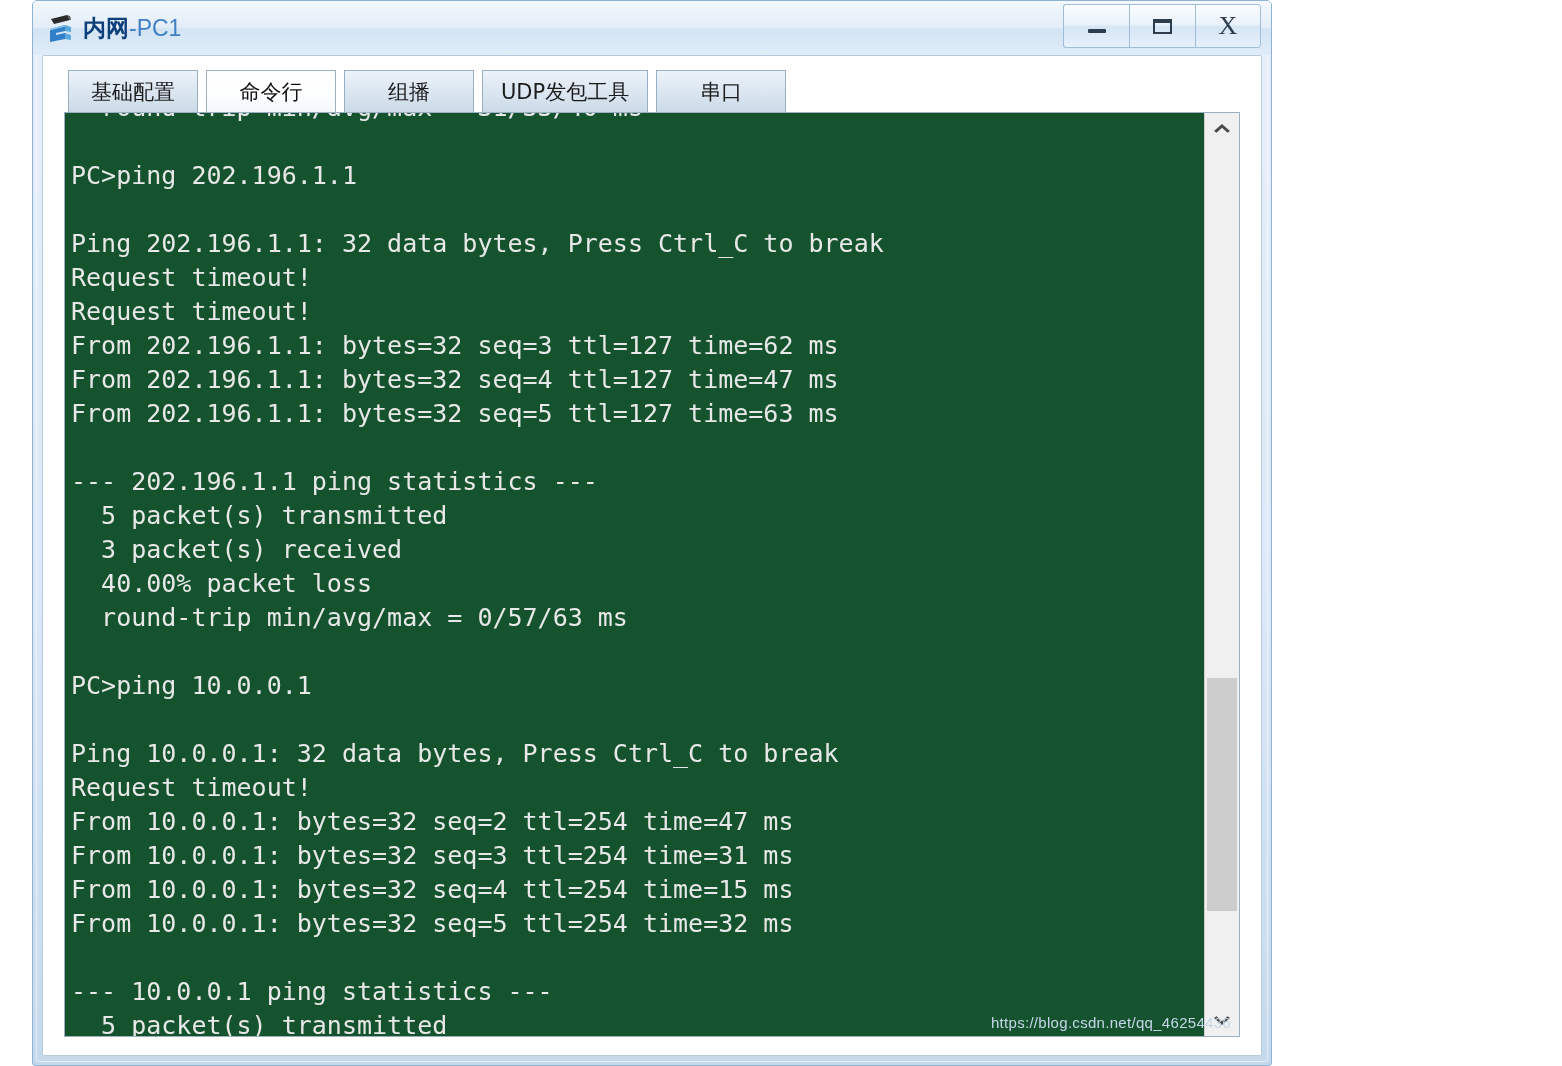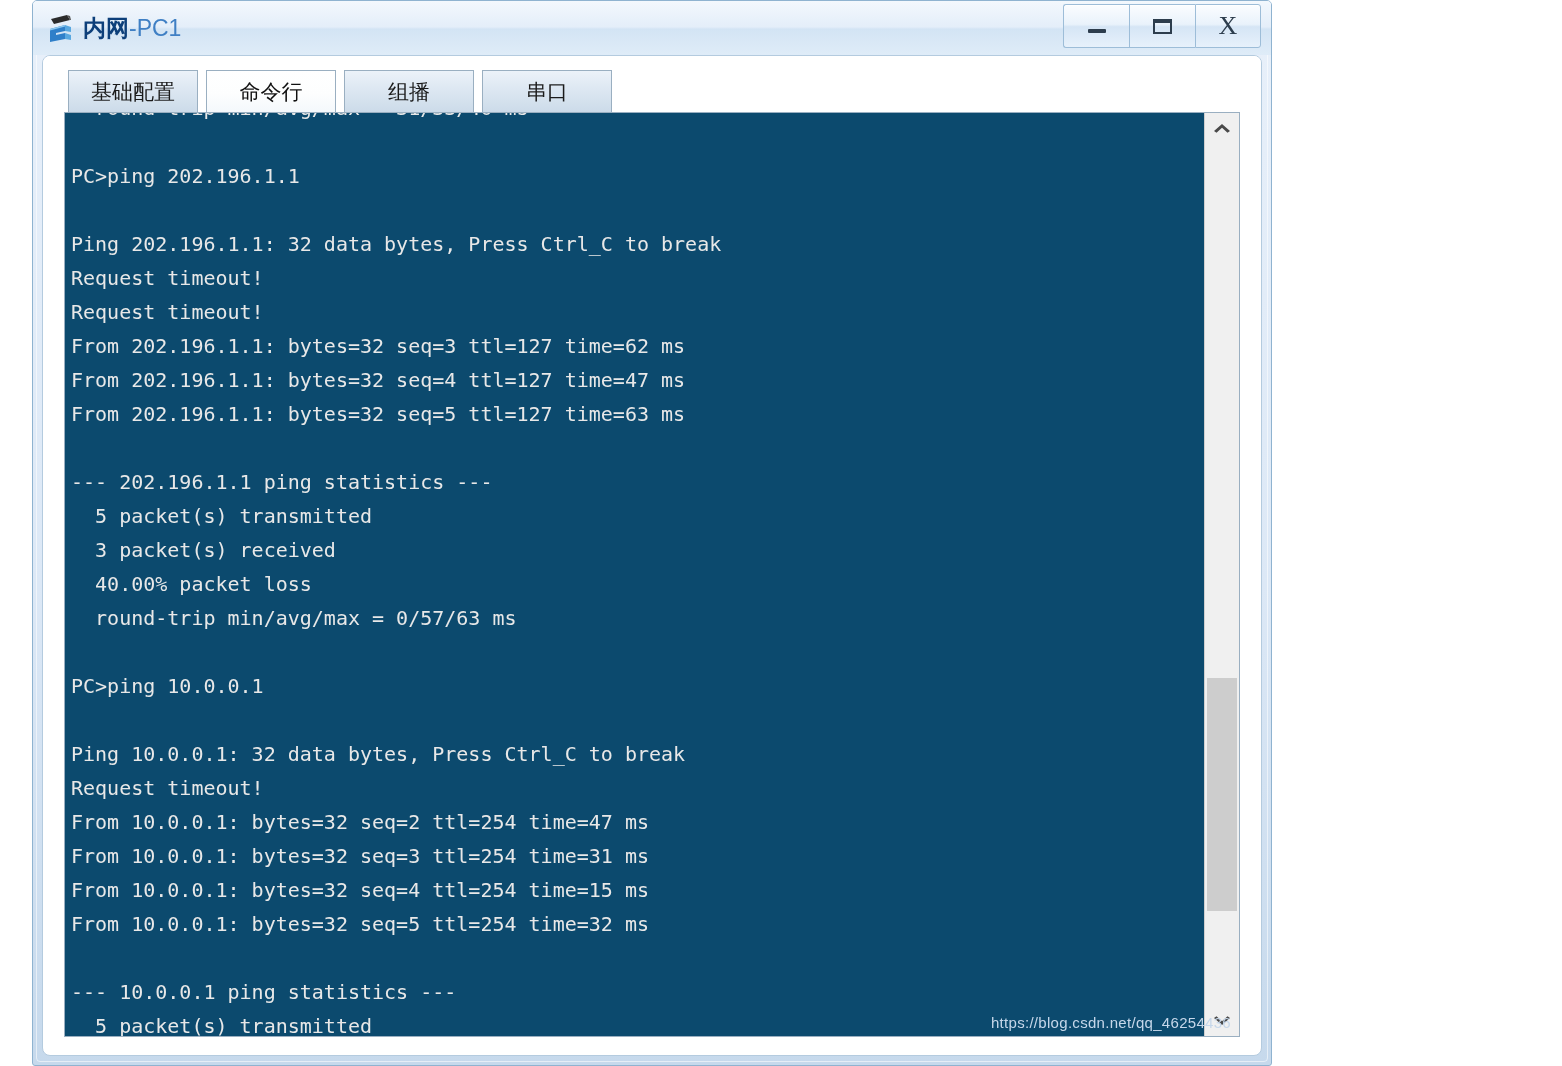--- a/index.html
+++ b/index.html
@@ -106,21 +106,21 @@
     line-height: 1;
   }
 
   
   #client {
     flex: 1 1 auto;
     position: relative;
     margin: 0 9px 9px 9px;
     background: #ffffff;
     border: 1px solid #b4cbdf;
-    border-radius: 8px;
+    border-radius: 2px;
     display: flex;
     flex-direction: column;
     overflow: hidden;
   }
 
   
   #tabstrip {
     flex: 0 0 auto;
     height: 56px;
     padding: 14px 0 0 25px;
@@ -159,24 +159,24 @@
     flex: 1 1 auto;
     display: flex;
     margin: 0 21px 18px 21px;
     border: 1px solid #9aafc1;
     box-sizing: border-box;
     overflow: hidden;
     background: #000000;
   }
   #terminal {
     flex: 1 1 auto;
-    background: #0c4a6e;
+    background: #14532d;
     color: #e8e8e8;
     font-family: "DejaVu Sans Mono", "Liberation Mono", monospace;
-    font-size: 20px;
+    font-size: 25px;
     line-height: 34px;
     padding: 0 0 0 6px;
     overflow: hidden;
     white-space: pre;
     position: relative;
     margin-top: -22px;
   }
   .tline { height: 34px; }
 
   
@@ -263,20 +263,23 @@
 
     <div id="tabstrip">
       <div class="tab">
         <span>基础配置</span>
       </div>
       <div class="tab selected">
         <span>命令行</span>
       </div>
       <div class="tab">
         <span>组播</span>
+      </div>
+      <div class="tab">
+        <span>UDP发包工具</span>
       </div>
       <div class="tab">
         <span>串口</span>
       </div>
     </div>
 
     <div id="term-row">
 
       <div id="terminal"><div class="tline">  round-trip min/avg/max = 31/33/40 ms</div><div class="tline">&nbsp;</div><div class="tline">PC&gt;ping 202.196.1.1</div><div class="tline">&nbsp;</div><div class="tline">Ping 202.196.1.1: 32 data bytes, Press Ctrl_C to break</div><div class="tline">Request timeout!</div><div class="tline">Request timeout!</div><div class="tline">From 202.196.1.1: bytes=32 seq=3 ttl=127 time=62 ms</div><div class="tline">From 202.196.1.1: bytes=32 seq=4 ttl=127 time=47 ms</div><div class="tline">From 202.196.1.1: bytes=32 seq=5 ttl=127 time=63 ms</div><div class="tline">&nbsp;</div><div class="tline">--- 202.196.1.1 ping statistics ---</div><div class="tline">  5 packet(s) transmitted</div><div class="tline">  3 packet(s) received</div><div class="tline">  40.00% packet loss</div><div class="tline">  round-trip min/avg/max = 0/57/63 ms</div><div class="tline">&nbsp;</div><div class="tline">PC&gt;ping 10.0.0.1</div><div class="tline">&nbsp;</div><div class="tline">Ping 10.0.0.1: 32 data bytes, Press Ctrl_C to break</div><div class="tline">Request timeout!</div><div class="tline">From 10.0.0.1: bytes=32 seq=2 ttl=254 time=47 ms</div><div class="tline">From 10.0.0.1: bytes=32 seq=3 ttl=254 time=31 ms</div><div class="tline">From 10.0.0.1: bytes=32 seq=4 ttl=254 time=15 ms</div><div class="tline">From 10.0.0.1: bytes=32 seq=5 ttl=254 time=32 ms</div><div class="tline">&nbsp;</div><div class="tline">--- 10.0.0.1 ping statistics ---</div><div class="tline">  5 packet(s) transmitted</div></div>
 

